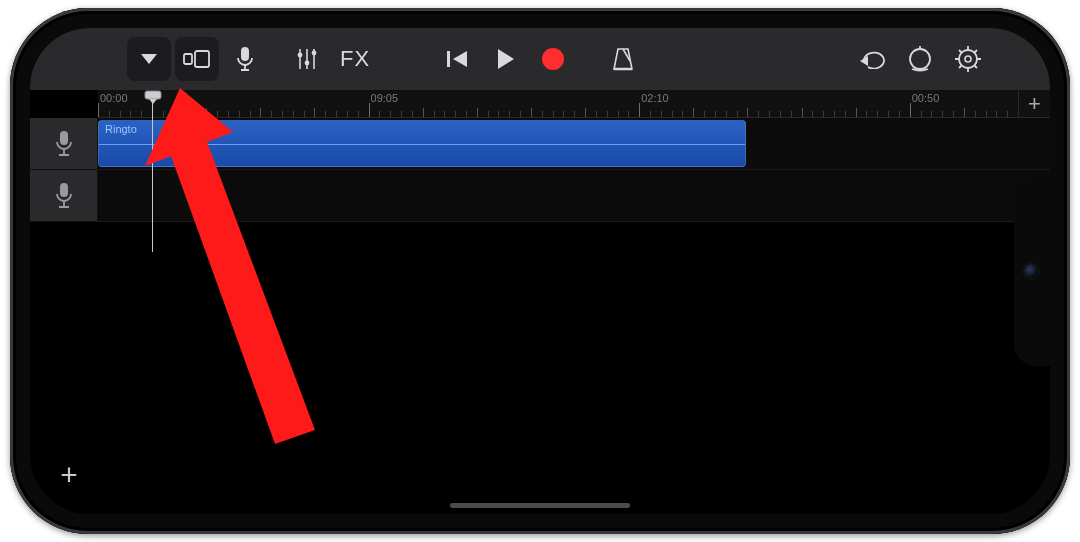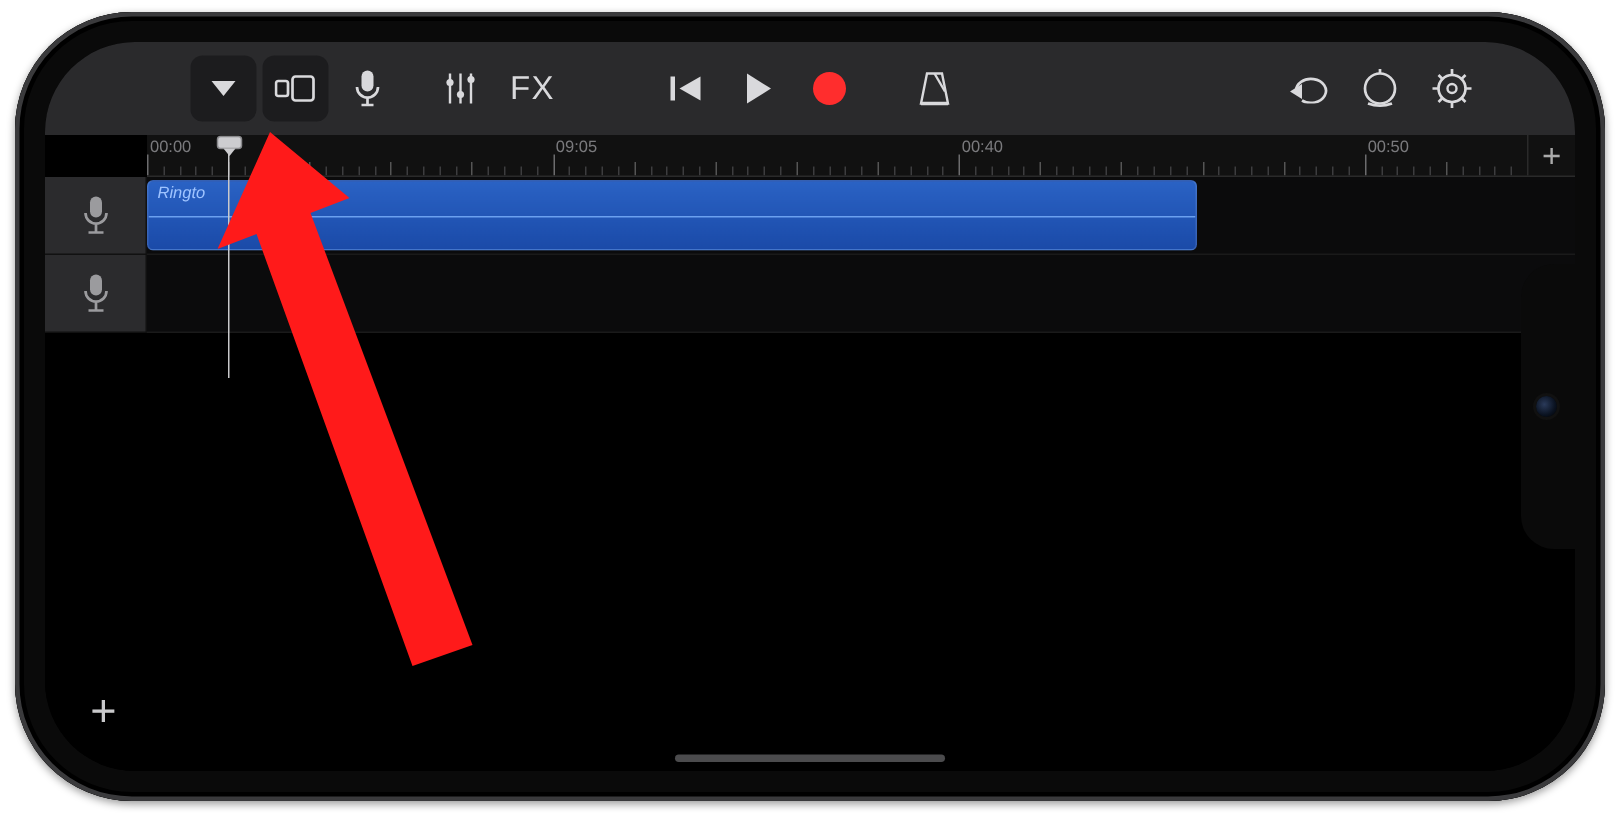--- a/index.html
+++ b/index.html
@@ -384,40 +384,40 @@
             <div class="tick small" style="left: 844.235px;"></div>
             <div class="tick small" style="left: 855.059px;"></div>
             <div class="tick med" style="left: 865.882px;"></div>
             <div class="tick small" style="left: 876.706px;"></div>
             <div class="tick small" style="left: 887.529px;"></div>
             <div class="tick small" style="left: 898.353px;"></div>
             <div class="tick small" style="left: 909.176px;"></div>
           </div>
         <div class="ruler-label" id="rl0" style="left: 4px;">00:00</div>
         <div class="ruler-label" id="rl1" style="left: 274.588px;">09:05</div>
-        <div class="ruler-label" id="rl2" style="left: 545.176px;">00:40</div>
+        <div class="ruler-label" id="rl2" style="left: 545.176px;">02:10</div>
         <div class="ruler-label" id="rl3" style="left: 815.765px;">00:50</div>
       </div>
       <div class="add-right">+</div>
     </div>
 
     <div class="playhead-line"></div>
 
     <div class="tracks">
       <div class="track-row">
         <div class="track-head">
           <svg width="18" height="28" viewBox="0 0 18 28">
             <rect x="5" y="1" width="8" height="14" rx="4" fill="#9b9b9e"></rect>
             <path d="M2 12 a7 7 0 0 0 14 0" fill="none" stroke="#9b9b9e" stroke-width="1.8"></path>
             <line x1="9" y1="19" x2="9" y2="25" stroke="#9b9b9e" stroke-width="1.8"></line>
             <line x1="4" y1="25" x2="14" y2="25" stroke="#9b9b9e" stroke-width="1.8"></line>
           </svg>
         </div>
         <div class="track-body">
-          <div class="region" id="region1" style="left: 0px; width: 700px; font-style: italic;">
+          <div class="region" id="region1" style="left: 0px; width: 648px;">
             <div class="region-label">Ringto</div>
             <div class="region-wave"></div>
           </div>
         </div>
       </div>
       <div class="track-row">
         <div class="track-head">
           <svg width="18" height="28" viewBox="0 0 18 28">
             <rect x="5" y="1" width="8" height="14" rx="4" fill="#9b9b9e"></rect>
             <path d="M2 12 a7 7 0 0 0 14 0" fill="none" stroke="#9b9b9e" stroke-width="1.8"></path>

